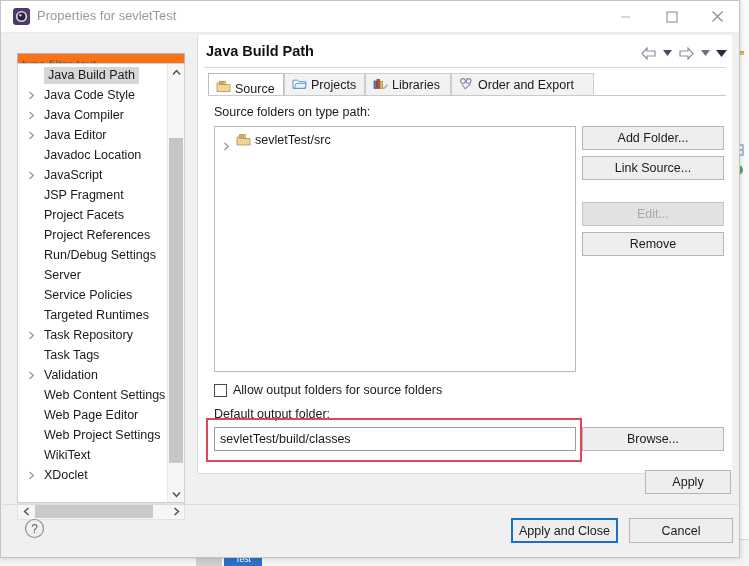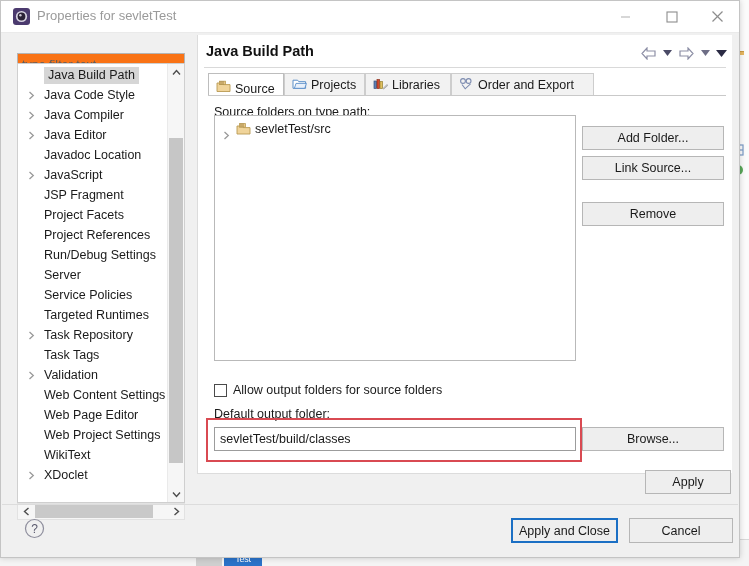--- a/index.html
+++ b/index.html
@@ -189,21 +189,21 @@
   .tabline {
     position: absolute; left: 10px; top: 60px; width: 518px; height: 1px;
     background: #c9c9c9;
   }
 
   .section-label {
     position: absolute; font-size: 12.5px; color: #1a1a1a;
   }
 
   .src-list {
-    position: absolute; left: 16px; top: 80px;
+    position: absolute; left: 16px; top: 91px;
     width: 362px; height: 246px;
     border: 1px solid #b9b9b9; background: #ffffff;
     box-sizing: border-box;
   }
   .src-row {
     position: relative; height: 21px; line-height: 21px;
     font-size: 12.5px; color: #1a1a1a;
     padding-left: 40px; margin-top: 3px;
   }
   .src-row .exp { position: absolute; left: 8px; top: 7px; }
@@ -545,20 +545,21 @@
             </svg>
           </span>
           <span>sevletTest/src</span>
         </div>
       </div>
 
       <div class="side-btns">
         <div class="dlg-btn">Add Folder...</div>
         <div class="dlg-btn">Link Source...</div>
         <div class="btn-gap"></div>
+        <div class="dlg-btn disabled">Edit...</div>
         <div class="dlg-btn">Remove</div>
       </div>
 
       <div class="chk-row">
         <span class="chkbox"></span>
         <span>Allow output folders for source folders</span>
       </div>
 
       <div class="section-label out-label">Default output folder:</div>
 

